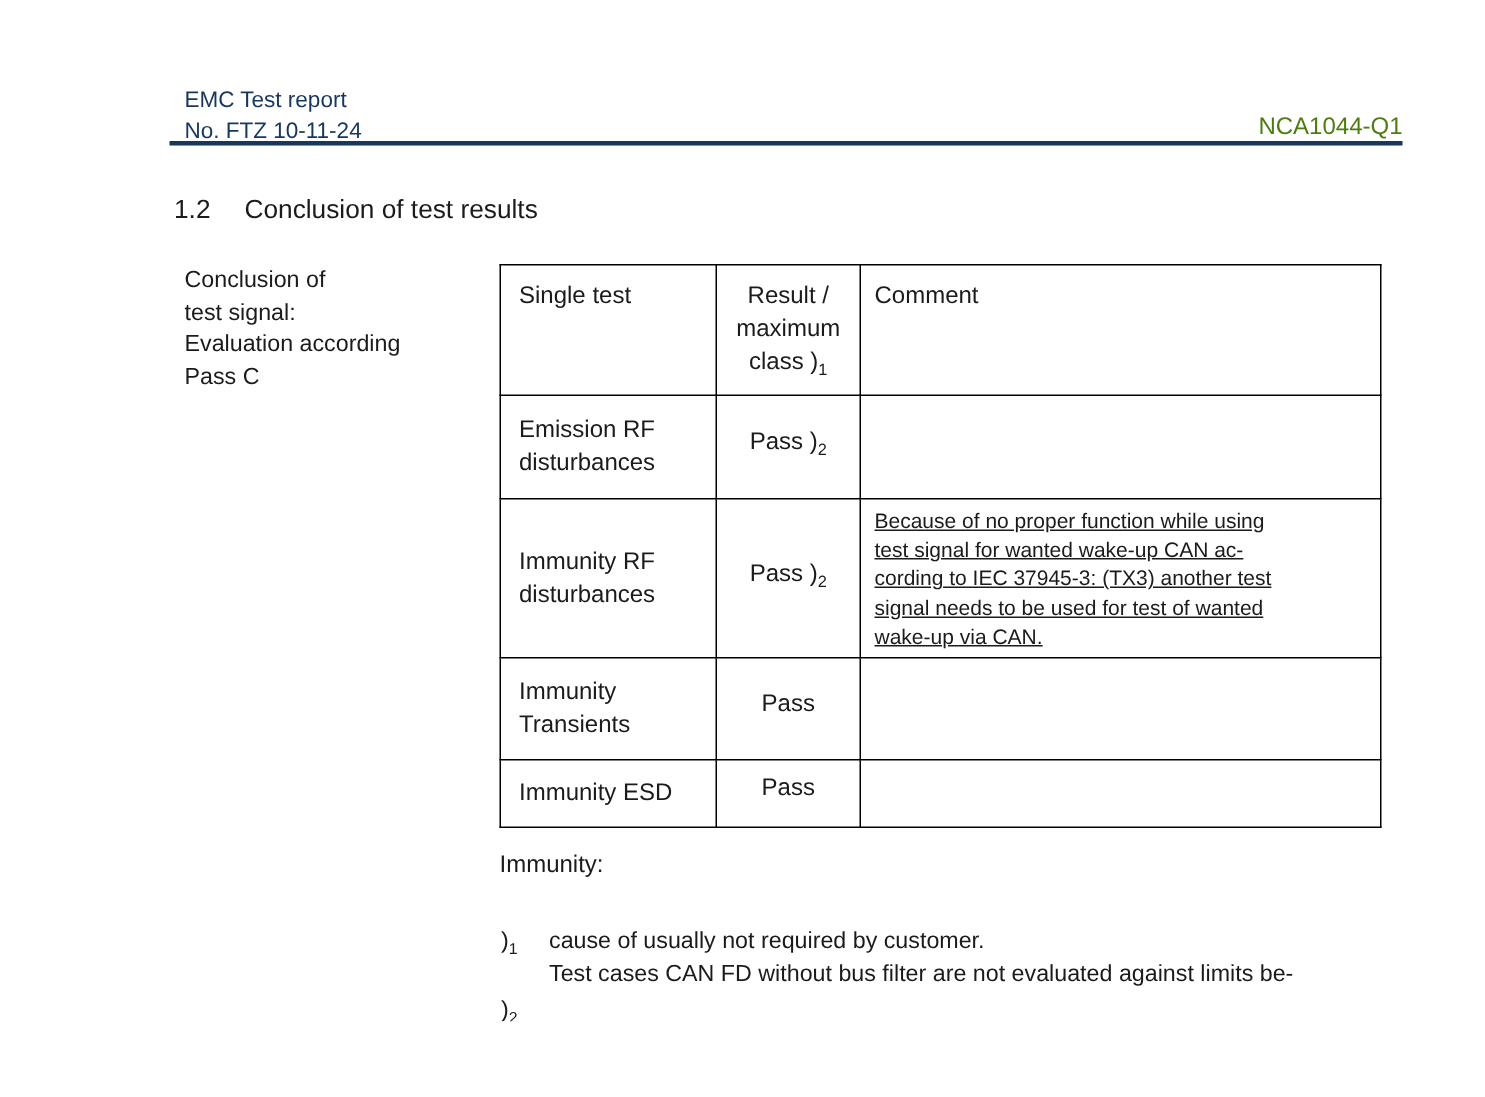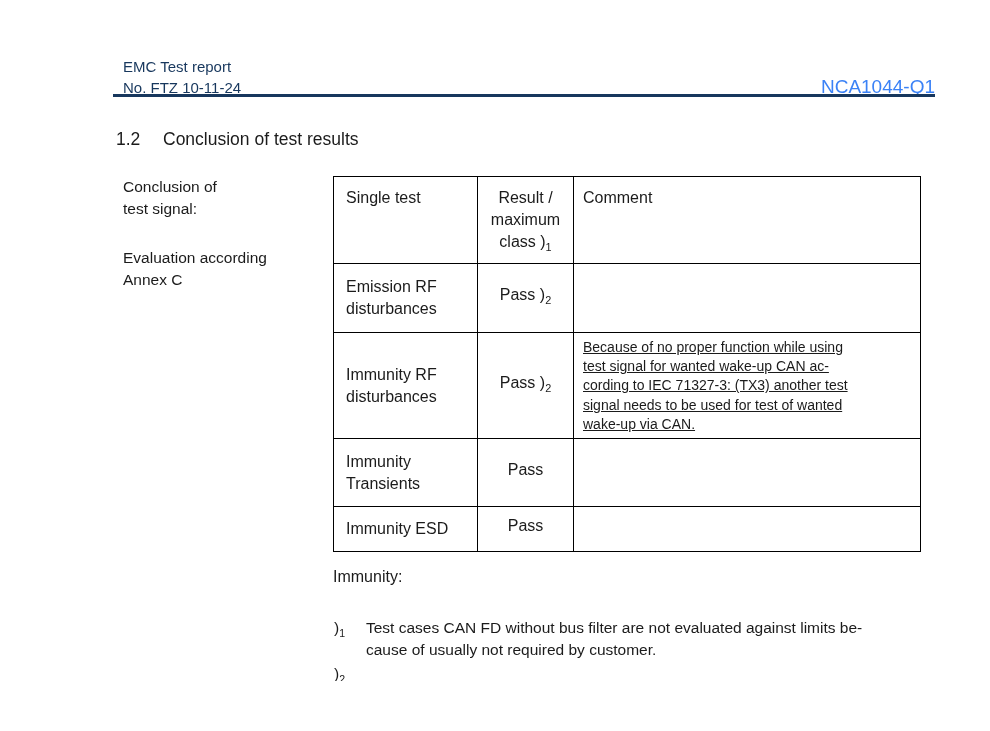--- a/index.html
+++ b/index.html
@@ -15,41 +15,41 @@
   }
 
   
   .hdr-left {
     position: absolute; left: 123px; top: 56px;
     font-size: 15px; line-height: 21px; color: #17375d;
     white-space: nowrap;
   }
   .hdr-right {
     position: absolute; right: 55px; top: 76px;
-    font-size: 19px; color: #3b82f6; white-space: nowrap;
+    font-size: 16px; color: #4d7c0f; white-space: nowrap;
   }
   .hdr-rule {
     position: absolute; left: 113px; top: 94px;
     width: 822px; height: 3px; background: #17375d;
   }
 
   
   .section-heading {
     position: absolute; left: 116px; top: 129px;
     font-size: 17.5px; font-weight: normal; white-space: nowrap;
   }
   .section-heading .num { display: inline-block; width: 47px; }
 
   
   .sidebar {
     position: absolute; left: 123px; top: 176px; width: 215px;
     font-size: 15.5px; line-height: 21.5px;
   }
   .sidebar .lbl { font-weight: normal; }
-  .sidebar .note { margin-top: 28px; }
+  .sidebar .note { }
   .sidebar .line { white-space: nowrap; }
 
   
   .tbl-wrap { position: absolute; left: 333px; top: 176px; }
   table.results {
     border-collapse: collapse; table-layout: fixed;
     width: 587px;
     padding-left: 44px;
   }
   table.results td {
@@ -111,21 +111,21 @@
     <span class="num">1.2</span><span>Conclusion of test results</span>
   </div>
 
   <div class="sidebar">
     <div class="lbl">
       <div class="line">Conclusion of</div>
       <div class="line">test signal:</div>
     </div>
     <div class="note">
       <div class="line">Evaluation according</div>
-      <div class="line">Annex C</div>
+      <div class="line">Pass C</div>
     </div>
   </div>
 
   <div class="tbl-wrap">
     <table class="results">
       <colgroup>
           <col class="c1">
           <col class="c2">
           <col class="c3">
         </colgroup>
@@ -146,21 +146,21 @@
           <td class="cell-comment"></td>
         </tr>
 
         <tr class="r1">
           <td class="cell-test">Immunity RF disturbances</td>
           <td class="cell-result"><span>Pass )</span><sub class="fnref">2</sub></td>
           <td class="cell-comment">
             <div class="small-comment">
               <div class="line">Because of no proper function while using</div>
               <div class="line">test signal for wanted wake-up CAN ac-</div>
-              <div class="line">cording to IEC 71327-3: (TX3) another test</div>
+              <div class="line">cording to IEC 37945-3: (TX3) another test</div>
               <div class="line">signal needs to be used for test of wanted</div>
               <div class="line">wake-up via CAN.</div>
             </div>
           </td>
         </tr>
 
         <tr class="r2">
           <td class="cell-test">Immunity Transients</td>
           <td class="cell-result"><span>Pass</span><sub class="fnref"></sub></td>
           <td class="cell-comment"></td>
@@ -174,22 +174,22 @@
       </tbody>
     </table>
   </div>
 
   <div class="comment-label">Immunity:</div>
 
   <div class="footnotes">
     <div class="footnote">
       <div class="fn-marker"><span>)</span><sub class="fnref">1</sub></div>
       <div class="fn-text">
+        <div class="line">cause of usually not required by customer.</div>
         <div class="line">Test cases CAN FD without bus filter are not evaluated against limits be-</div>
-        <div class="line">cause of usually not required by customer.</div>
       </div>
     </div>
     <div class="footnote">
       <div class="fn-marker"><span>)</span><sub class="fnref">2</sub></div>
     </div>
   </div>
 
 </div>
 
 </body></html>

